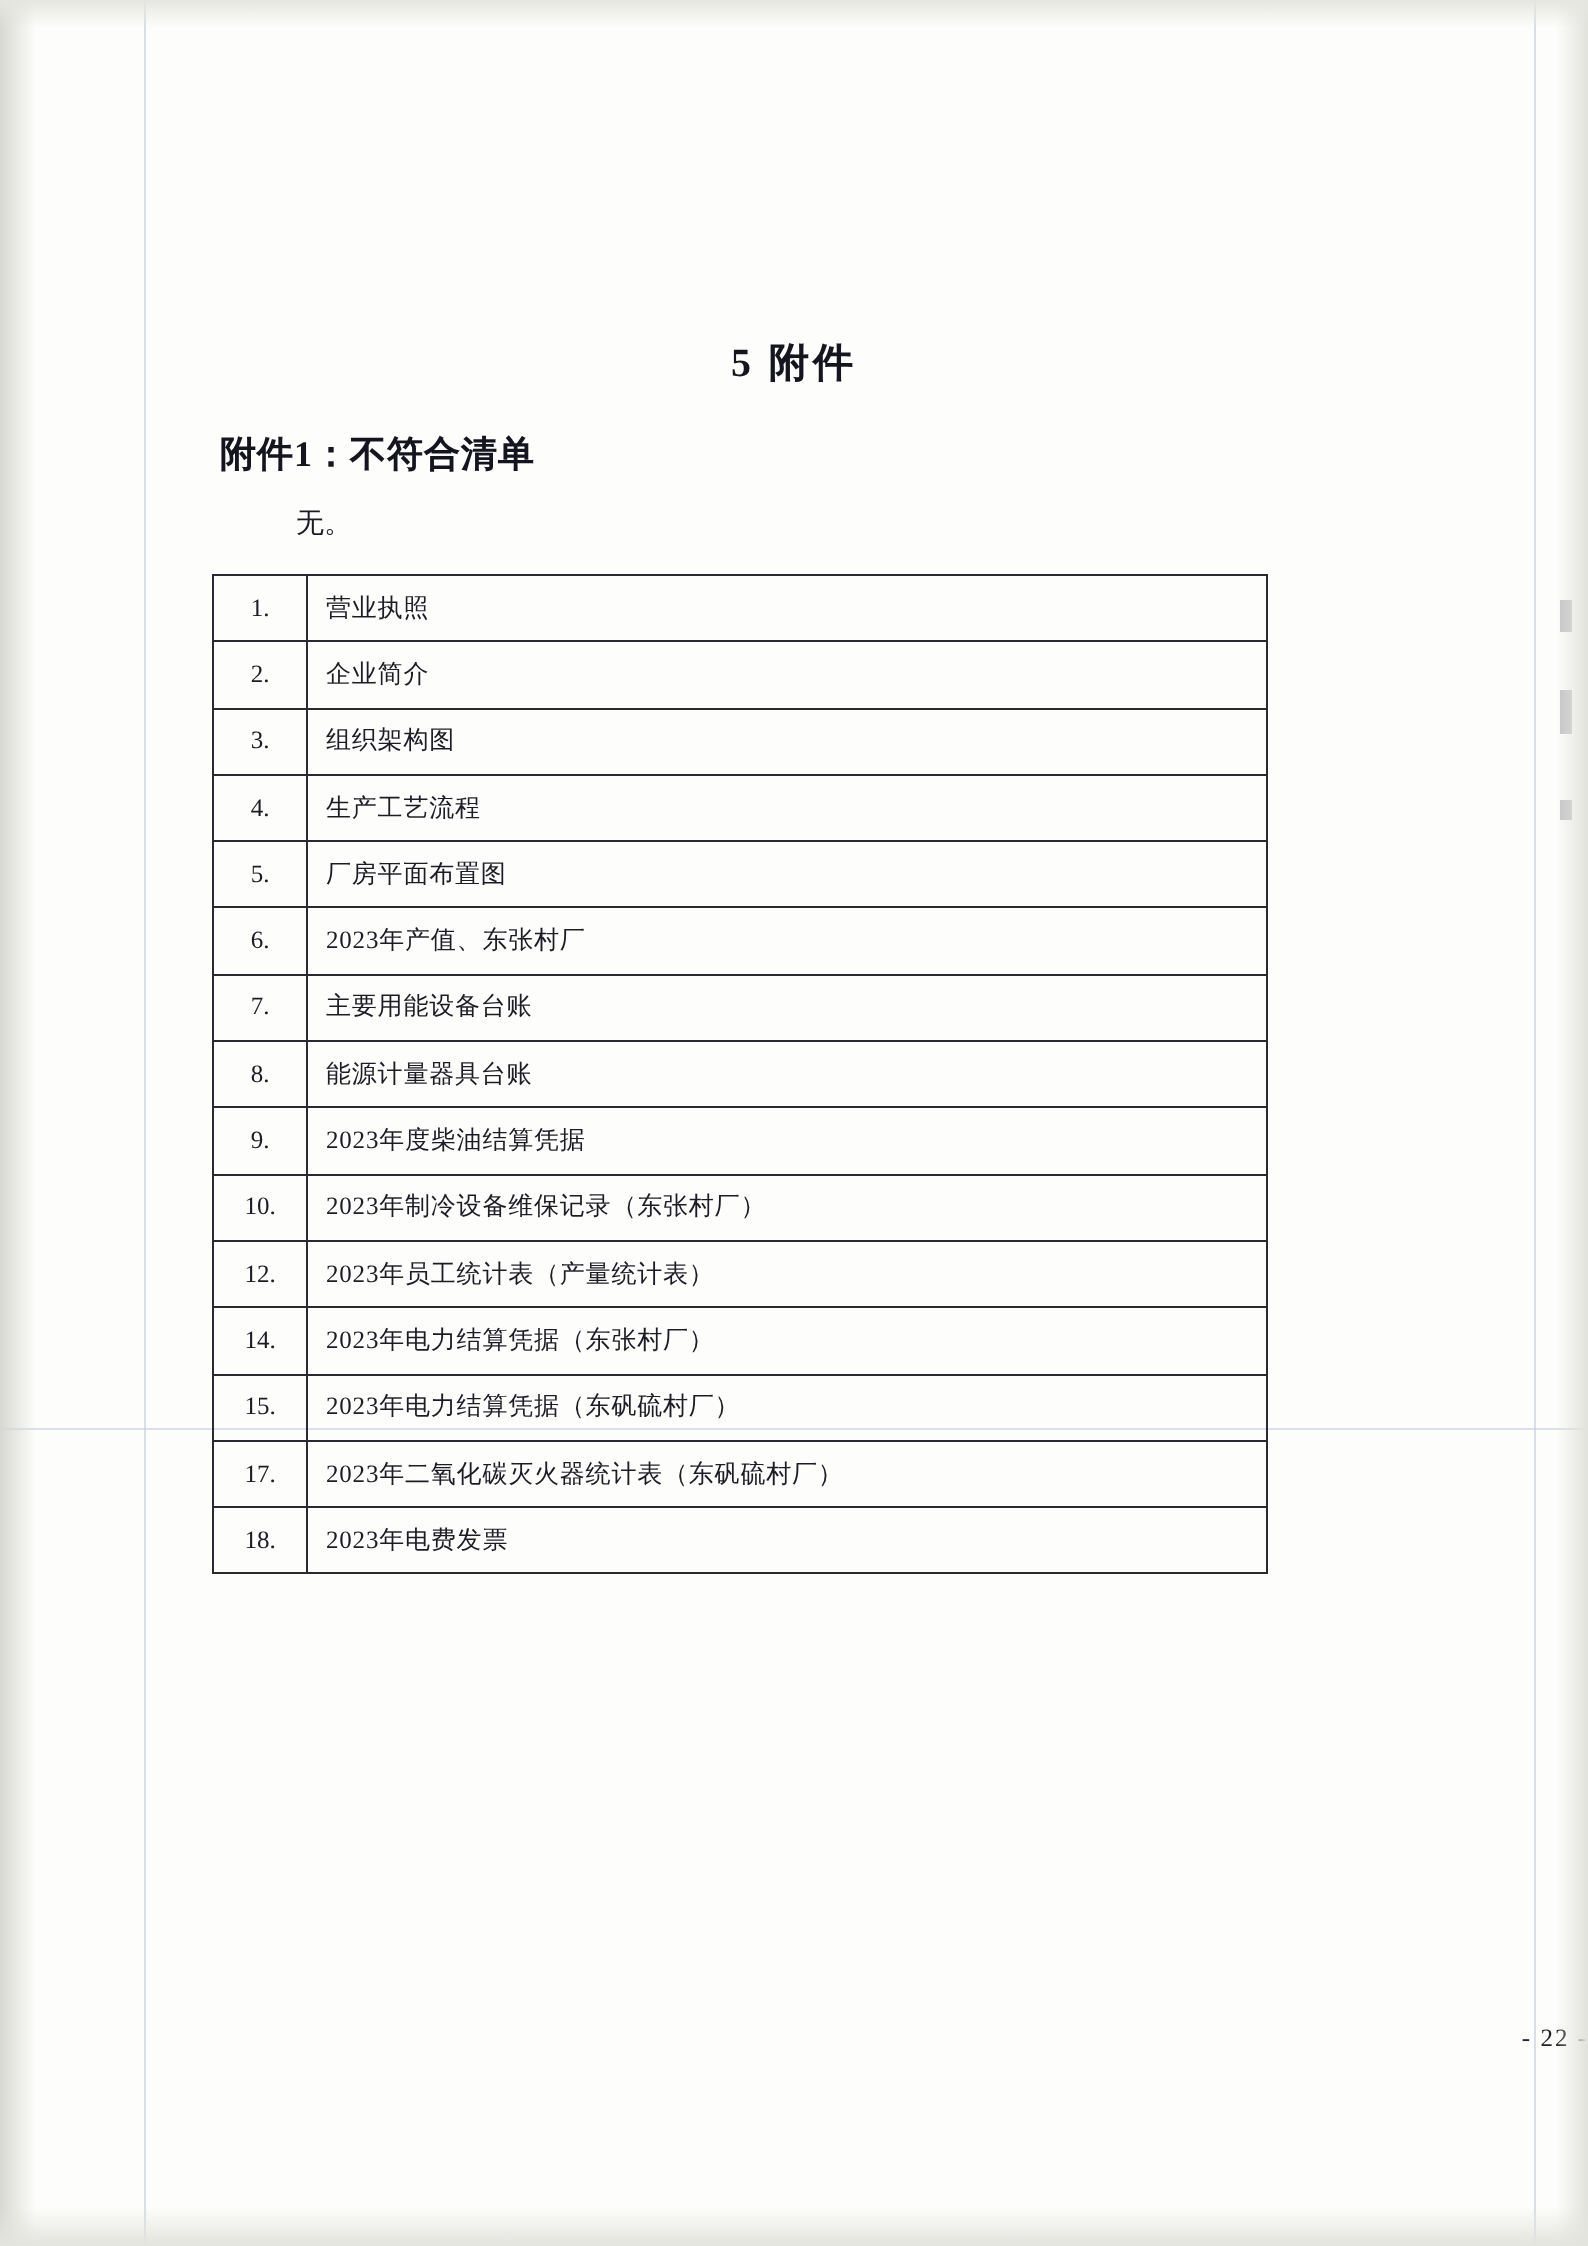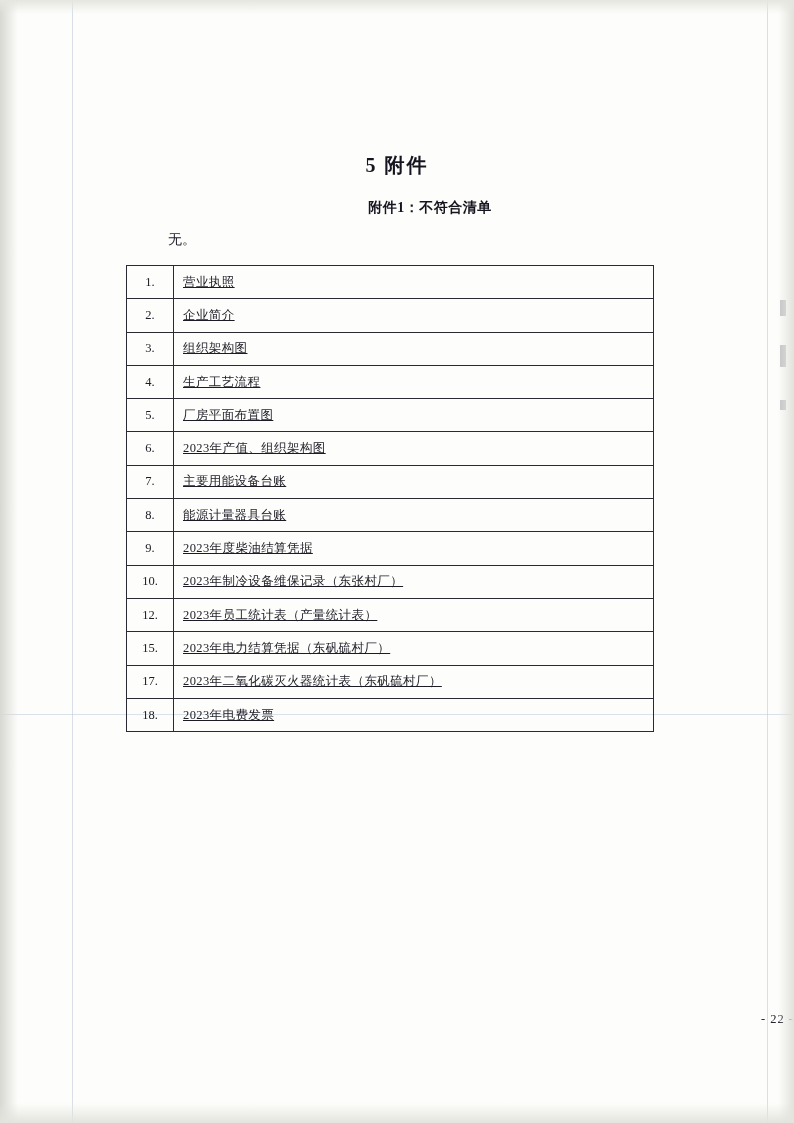--- a/index.html
+++ b/index.html
@@ -64,41 +64,40 @@
   .crease-h {
     position: absolute;
     left: 0; right: 0;
     height: 1px;
     background: #b9c6d8;
     opacity: .5;
   }
 
   .content {
     position: absolute;
-    left: 0; right: 0; top: 0;
-    padding: 0 64px;
+    left: 0; right: 0; top: 16px;
+    padding: 0 44px;
   }
 
   .doc-title {
     text-align: center;
     font-size: 20px;
     font-weight: bold;
     letter-spacing: 2px;
     margin-top: 152px;
     color: #15151f;
   }
 
   .section-heading {
-    font-size: 14px;
+    font-size: 18px;
     font-weight: bold;
     margin-top: 20px;
     margin-left: 66px;
     letter-spacing: .5px;
     color: #15151f;
-    text-align: center;
   }
 
   .section-body {
     font-size: 14px;
     margin-top: 14px;
     margin-left: 104px;
     color: #1b1b26;
   }
 
   .attachment-table {
@@ -118,21 +117,20 @@
   .attachment-table td.num {
     width: 46px;
     text-align: center;
     font-family: "Liberation Serif", serif;
     font-size: 12.5px;
     letter-spacing: 0;
   }
   .attachment-table td.label {
     padding-left: 9px;
     letter-spacing: .4px;
-    text-decoration: underline;
   }
 
   .page-number {
     position: absolute;
     left: 0; right: 0;
     top: 1012px;
     text-align: right;
     font-size: 12.5px;
     color: #23232c;
     letter-spacing: 1px;
@@ -186,41 +184,45 @@
         <tr>
           <td class="num">4.</td>
           <td class="label">生产工艺流程</td>
         </tr>
         <tr>
           <td class="num">5.</td>
           <td class="label">厂房平面布置图</td>
         </tr>
         <tr>
           <td class="num">6.</td>
-          <td class="label">2023年产值、组织架构图</td>
+          <td class="label">2023年产值、东张村厂</td>
         </tr>
         <tr>
           <td class="num">7.</td>
           <td class="label">主要用能设备台账</td>
         </tr>
         <tr>
           <td class="num">8.</td>
           <td class="label">能源计量器具台账</td>
         </tr>
         <tr>
           <td class="num">9.</td>
           <td class="label">2023年度柴油结算凭据</td>
         </tr>
         <tr>
           <td class="num">10.</td>
           <td class="label">2023年制冷设备维保记录（东张村厂）</td>
         </tr>
         <tr>
           <td class="num">12.</td>
           <td class="label">2023年员工统计表（产量统计表）</td>
+        </tr>
+        <tr>
+          <td class="num">14.</td>
+          <td class="label">2023年电力结算凭据（东张村厂）</td>
         </tr>
         <tr>
           <td class="num">15.</td>
           <td class="label">2023年电力结算凭据（东矾硫村厂）</td>
         </tr>
         <tr>
           <td class="num">17.</td>
           <td class="label">2023年二氧化碳灭火器统计表（东矾硫村厂）</td>
         </tr>
         <tr>

